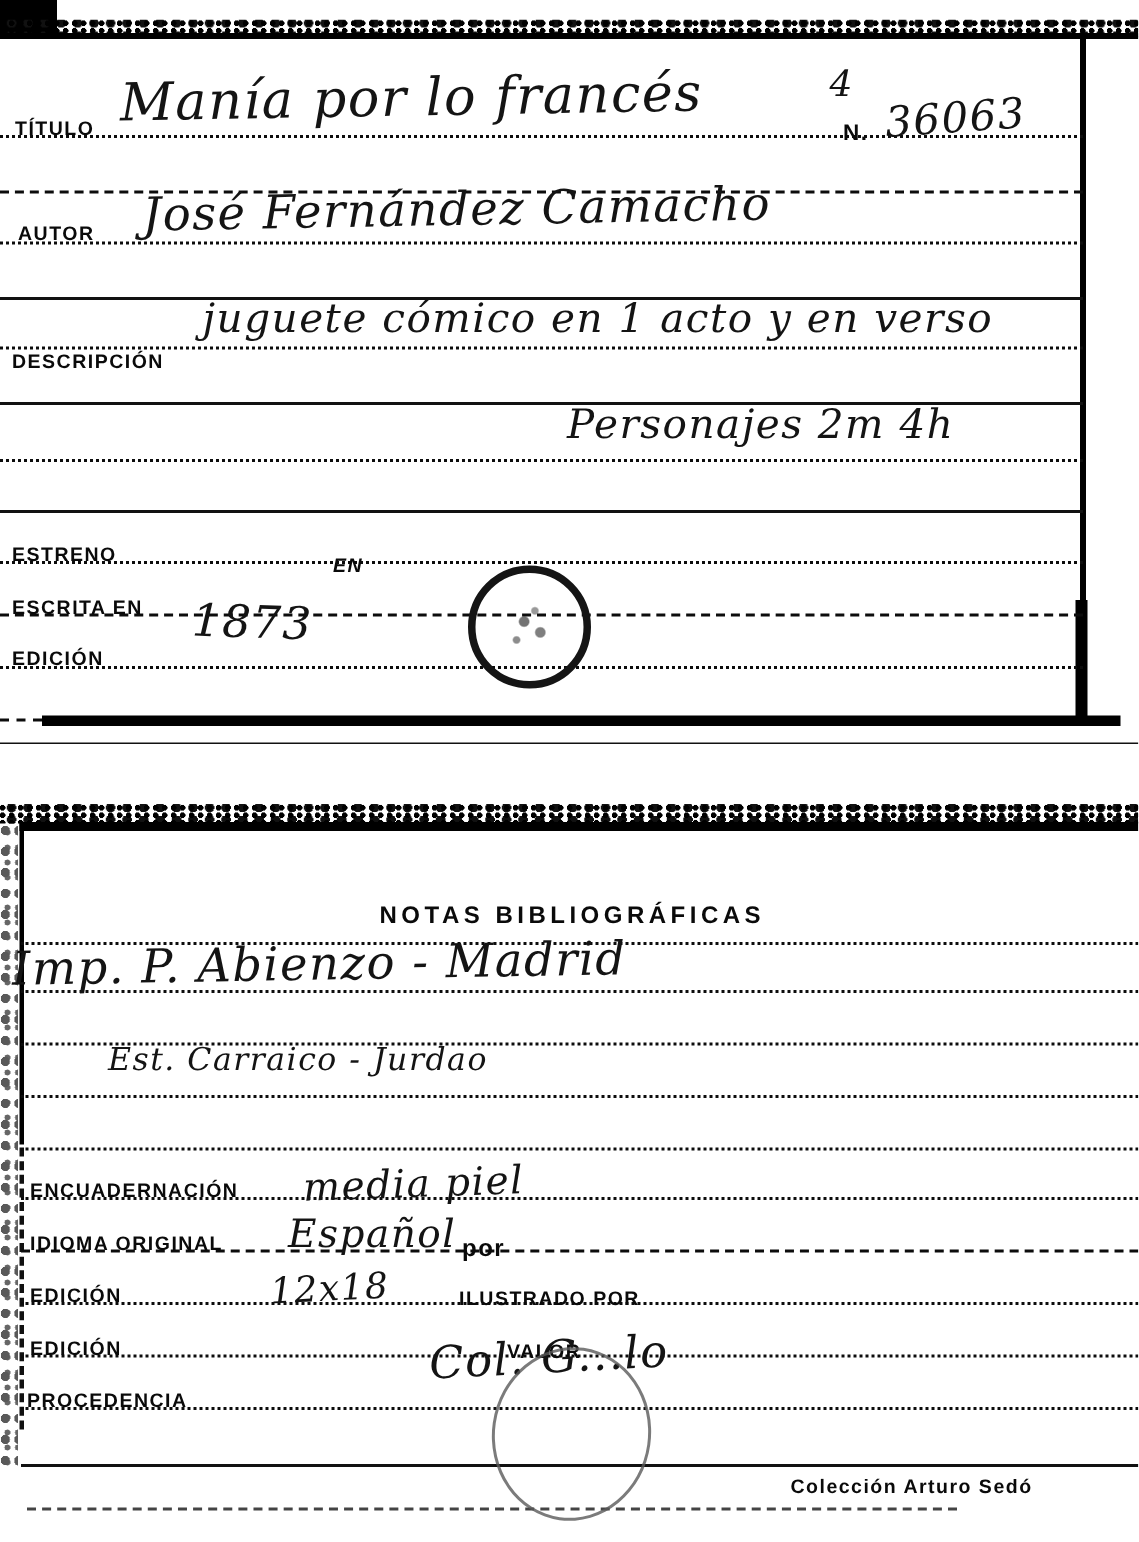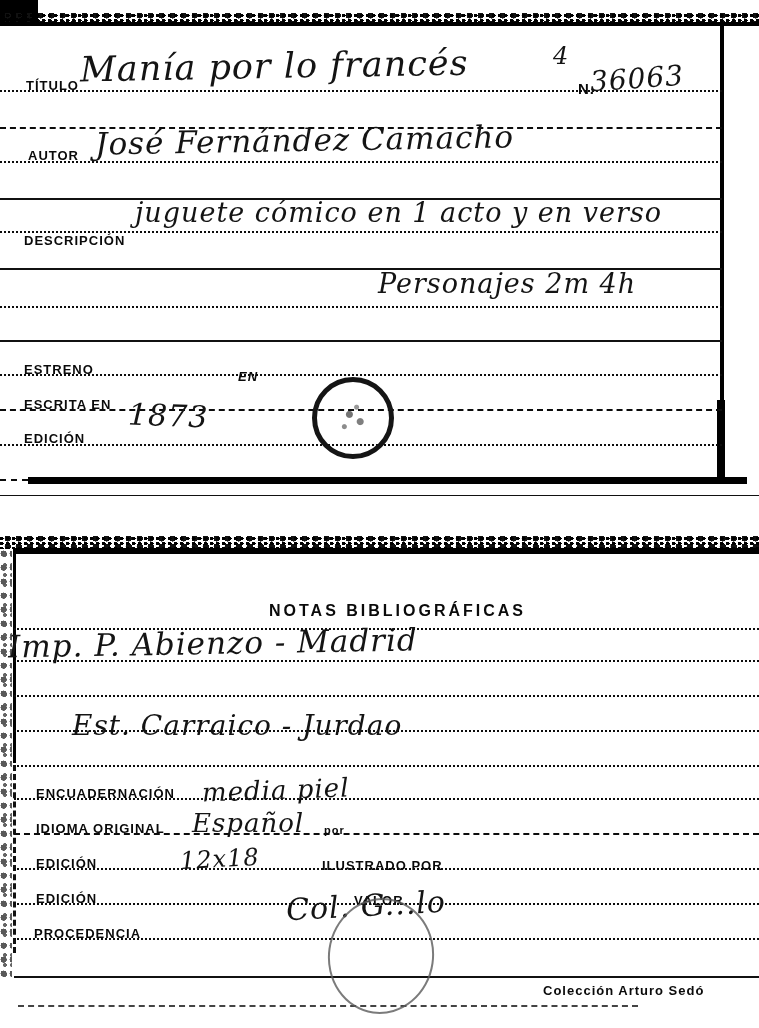--- a/index.html
+++ b/index.html
@@ -1,21 +1,21 @@
 <!DOCTYPE html>
 <html><head>
 <meta charset="utf-8">
 <style>
   html,body{margin:0;padding:0;background:#fff;}
   #scan{position:relative;width:759px;height:1028px;background:#ffffff;overflow:hidden;
         font-family:"Liberation Sans",sans-serif;color:#000;}
   
   .lbl{position:absolute;font-family:"Liberation Sans",sans-serif;font-weight:bold;
-       font-size:13px;letter-spacing:1px;color:#0a0a0a;white-space:nowrap;margin-left:16px;}
-  .lbl.small{font-size:11px;}
+       font-size:13px;letter-spacing:1px;color:#0a0a0a;white-space:nowrap;}
+  .lbl.small{font-size:16px;}
   
   .hw{position:absolute;font-family:"DejaVu Serif",serif;font-style:italic;
       color:#141414;white-space:nowrap;letter-spacing:1px;}
   
   .rule{position:absolute;height:0;border-bottom:2px dotted #0c0c0c;}
   .rule.solidish{border-bottom:2px solid #111;}
   .rule.mix{border-bottom:2px dashed #0c0c0c;}
   
   .bar{position:absolute;background:#000;}
   .fuzz{position:absolute;background-image:
@@ -110,21 +110,21 @@
     <span class="lbl" style="left:20px;top:786px;text-align:center;">ENCUADERNACIÓN</span>
     <span class="lbl" style="left:20px;top:821px;">IDIOMA ORIGINAL</span>
     <span class="lbl small" style="left:308px;top:824px;text-transform:none;">por</span>
     <span class="lbl" style="left:20px;top:856px;">EDICIÓN</span>
     <span class="lbl" style="left:306px;top:858px;">ILUSTRADO POR</span>
     <span class="lbl" style="left:20px;top:891px;">EDICIÓN</span>
     <span class="lbl" style="left:338px;top:893px;">VALOR</span>
     <span class="lbl" style="left:18px;top:926px;">PROCEDENCIA</span>
 
     <span class="hw" style="left:8px;top:625px;font-size:31px;transform:rotate(-1deg);">Imp. P. Abienzo - Madrid</span>
-    <span class="hw" style="left:72px;top:709px;font-size:28px;">Est. Carraico - Jurdao</span>
+    <span class="hw" style="left:72px;top:694px;font-size:21px;">Est. Carraico - Jurdao</span>
     <span class="hw" style="left:202px;top:775px;font-size:26px;transform:rotate(-2deg);">media piel</span>
     <span class="hw" style="left:192px;top:808px;font-size:26px;">Español</span>
     <span class="hw" style="left:180px;top:845px;font-size:24px;transform:rotate(-3deg);">12x18</span>
     <span class="hw" style="left:286px;top:888px;font-size:30px;transform:rotate(-3deg);">Col. G...lo</span>
 
     <div class="stamp faint" style="left:328px;top:898px;width:102px;height:112px;transform:rotate(8deg);"></div>
 
     <span class="lbl" style="left:527px;top:983px;font-size:13px;letter-spacing:1px;">Colección Arturo Sedó</span>
   </div>
 </div>

